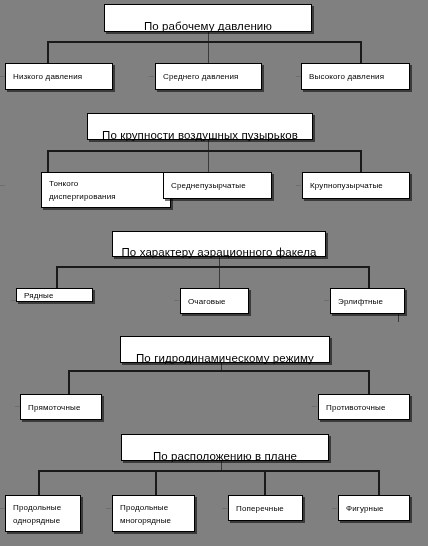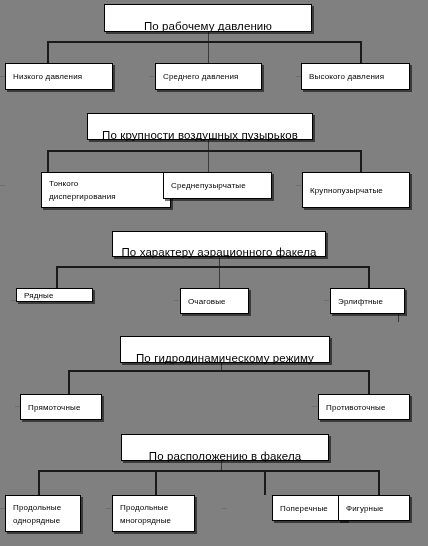--- a/index.html
+++ b/index.html
@@ -130,21 +130,21 @@
     <span class="txt">Тонкого
 диспергирования</span>
   </div>
 
   <div class="tick" style="left:147px; top:185px;"></div>
   <div class="node leaf" style="left:163px; top:172px; width:109px; height:27px;">
     <span class="txt">Среднепузырчатые</span>
   </div>
 
   <div class="tick" style="left:296px; top:185px;"></div>
-  <div class="node leaf" style="left:302px; top:172px; width:108px; height:36px;">
+  <div class="node leaf" style="left:302px; top:172px; width:108px; height:27px;">
     <span class="txt">Крупнопузырчатые</span>
   </div>
 
   <div class="node header" style="left:112px; top:231px; width:214px; height:26px;">
     <span class="txt">По характеру аэрационного факела</span>
   </div>
   <div class="conn thin v" style="left:219px; top:257px; width:1px; height:31px;"></div>
   <div class="conn h" style="left:56px; top:266px; width:314px; height:2px;"></div>
   <div class="conn v" style="left:56px; top:266px; height:22px;"></div>
   <div class="conn v" style="left:368px; top:266px; height:22px;"></div>
@@ -177,21 +177,21 @@
   <div class="node leaf" style="left:20px; top:394px; width:82px; height:26px;">
     <span class="txt">Прямоточные</span>
   </div>
 
   <div class="tick" style="left:312px; top:406px;"></div>
   <div class="node leaf" style="left:318px; top:394px; width:92px; height:26px;">
     <span class="txt">Противоточные</span>
   </div>
 
   <div class="node header" style="left:121px; top:434px; width:208px; height:27px;">
-    <span class="txt">По расположению в факела</span>
+    <span class="txt">По расположению в плане</span>
   </div>
   <div class="conn thin v" style="left:221px; top:461px; width:1px; height:10px;"></div>
   <div class="conn h" style="left:38px; top:470px; width:342px; height:2px;"></div>
   <div class="conn v" style="left:38px; top:470px; height:25px;"></div>
   <div class="conn v" style="left:155px; top:470px; height:25px;"></div>
   <div class="conn v" style="left:264px; top:470px; height:25px;"></div>
   <div class="conn v" style="left:378px; top:470px; height:25px;"></div>
 
   <div class="tick" style="left:0px; top:508px;"></div>
   <div class="node leaf two-line" style="left:5px; top:495px; width:76px; height:37px;">
@@ -199,21 +199,21 @@
 однорядные</span>
   </div>
 
   <div class="tick" style="left:106px; top:508px;"></div>
   <div class="node leaf two-line" style="left:112px; top:495px; width:83px; height:37px;">
     <span class="txt">Продольные
 многорядные</span>
   </div>
 
   <div class="tick" style="left:222px; top:508px;"></div>
-  <div class="node leaf" style="left:228px; top:495px; width:75px; height:26px;margin-left:44px;">
+  <div class="node leaf" style="left:228px; top:495px; width:75px; height:26px;">
     <span class="txt">Поперечные</span>
   </div>
 
   <div class="tick" style="left:332px; top:508px;"></div>
   <div class="node leaf" style="left:338px; top:495px; width:72px; height:26px;">
     <span class="txt">Фигурные</span>
   </div>
 
 </div>
 

